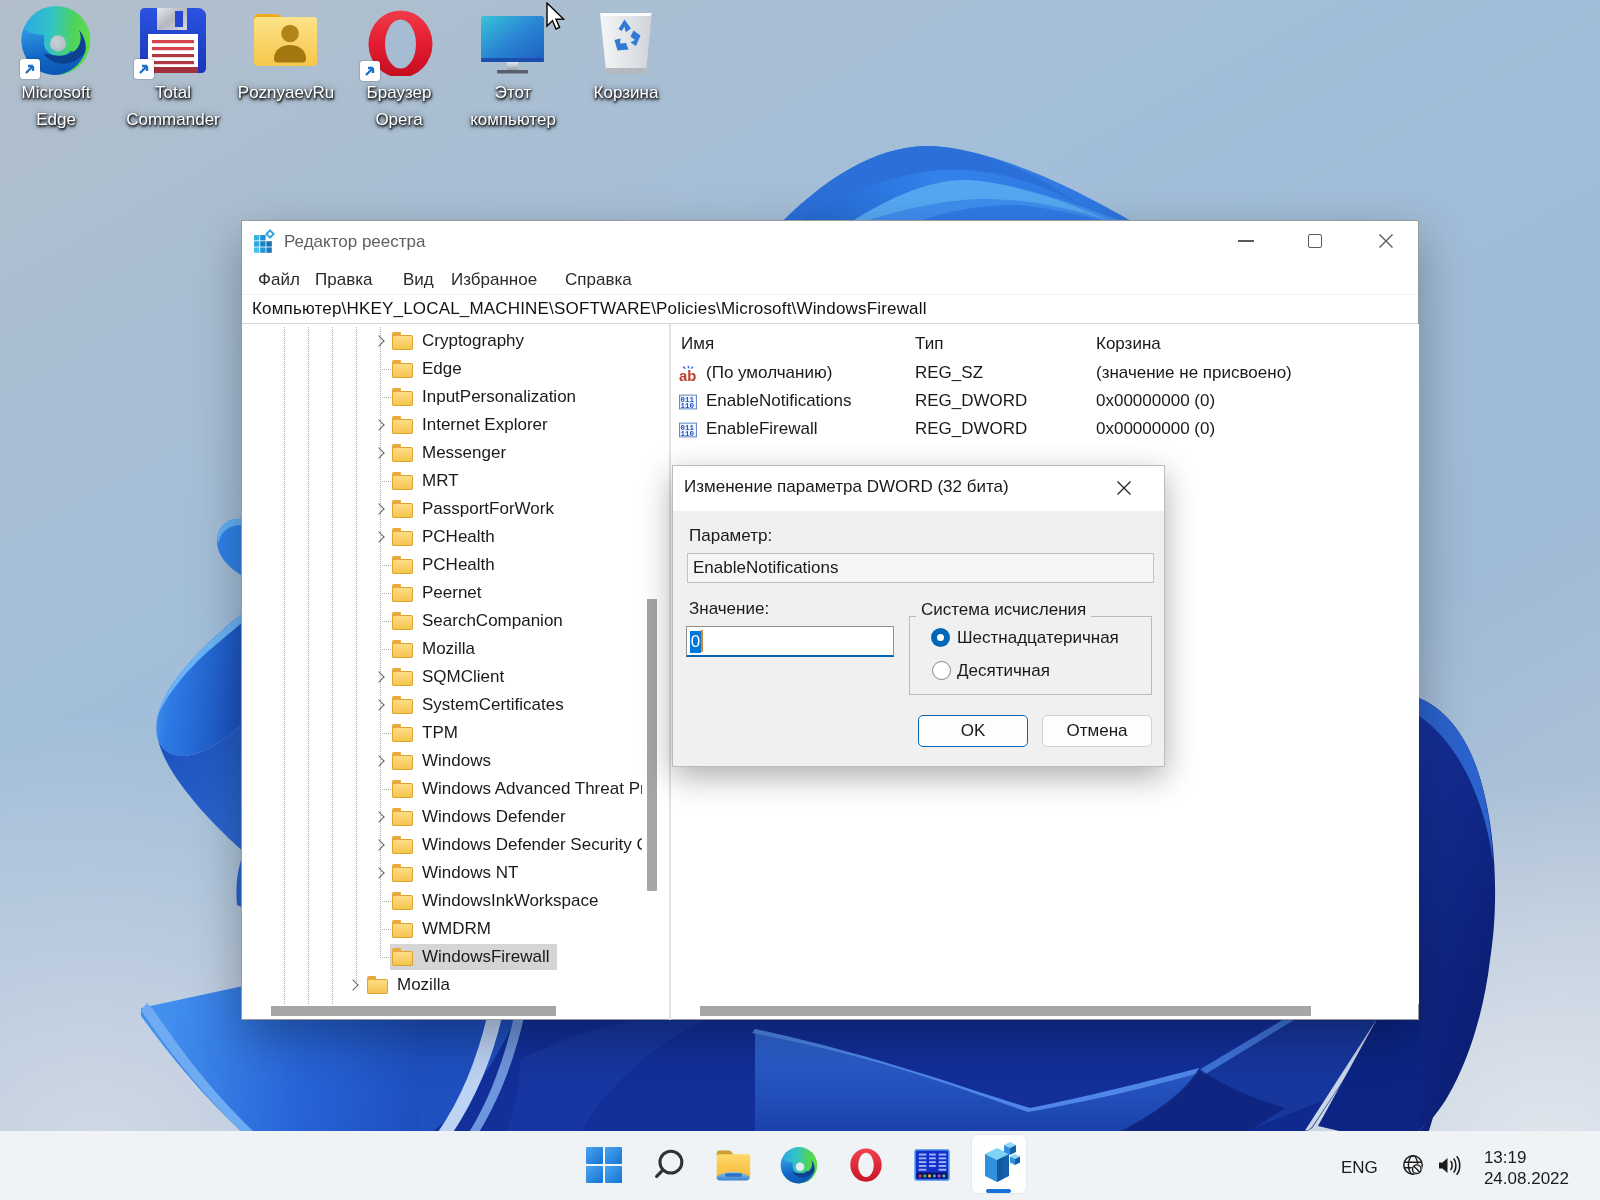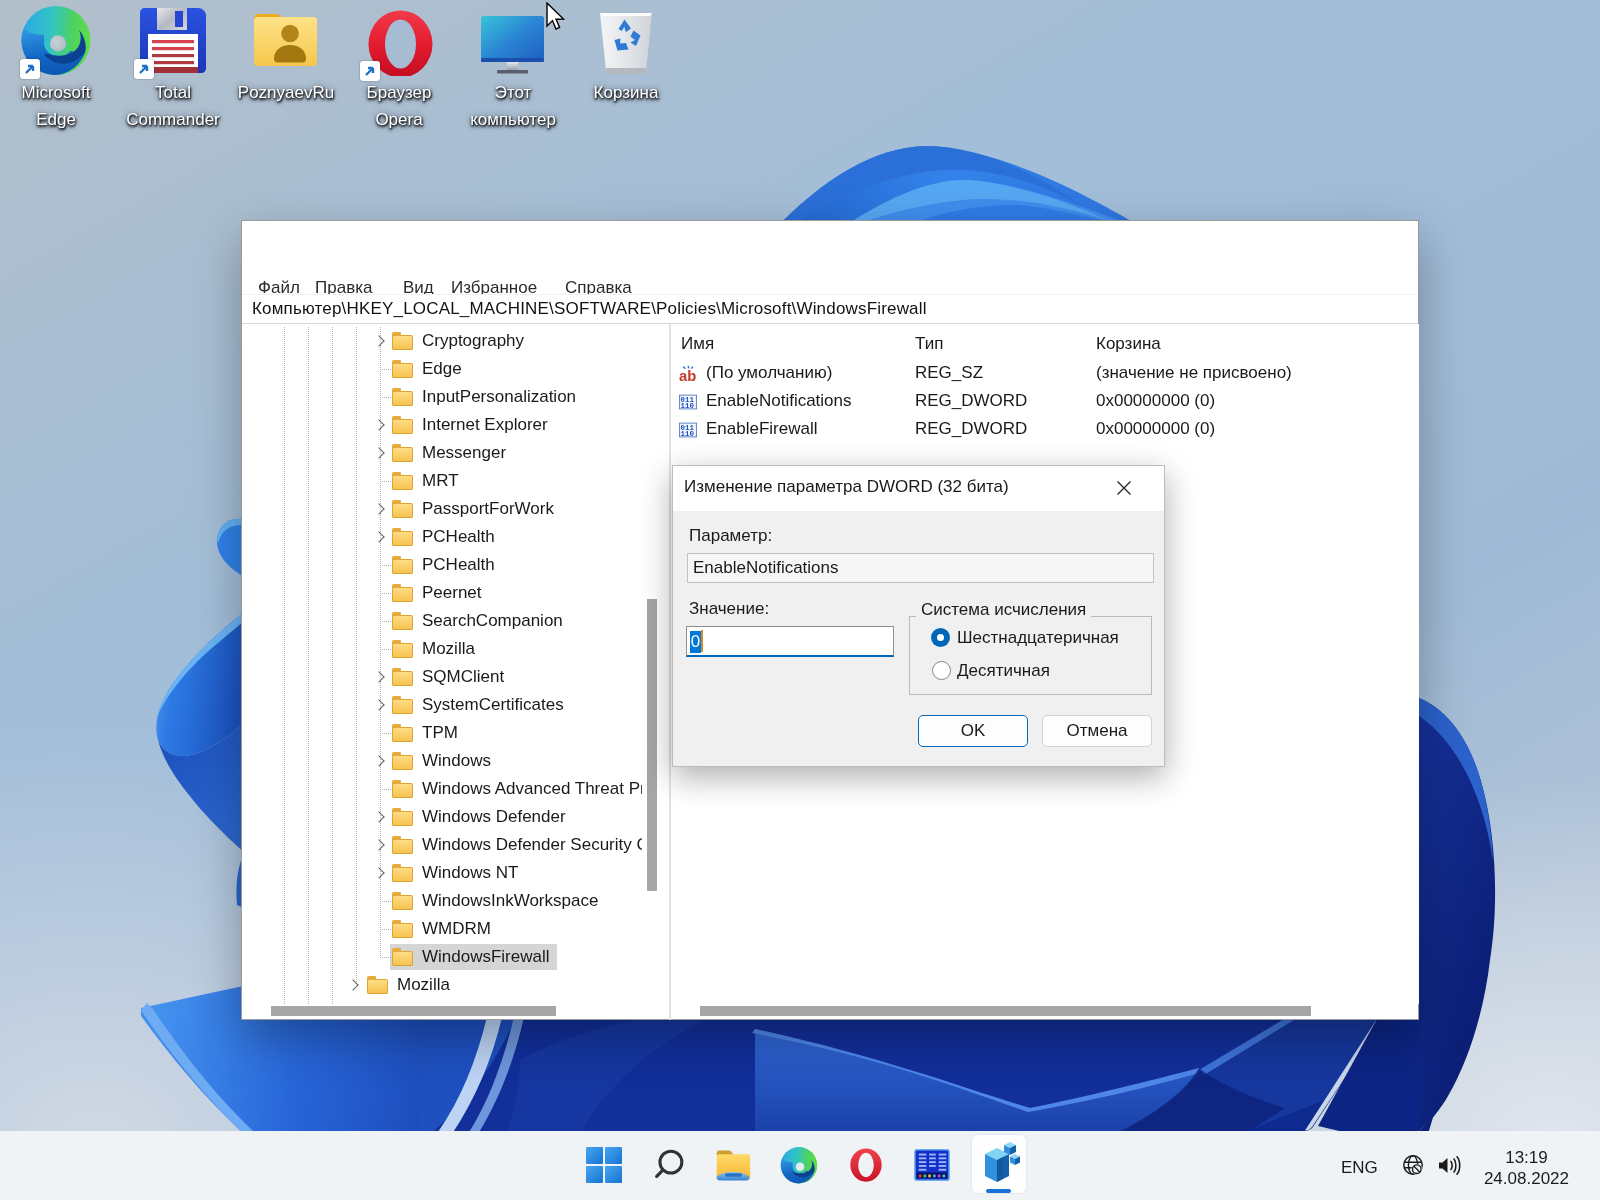--- a/index.html
+++ b/index.html
@@ -11,21 +11,21 @@
   .dicon .ic { position:relative; display:block; margin:0 auto; }
   .sarrow { position:absolute; left:0; bottom:0; width:20px; height:20px; background:#fff; border-radius:3px;
             box-shadow:0 0 2px rgba(0,0,0,.4); }
   
   #win { position:absolute; left:241px; top:220px; width:1178px; height:800px; background:#fff;
          border:1px solid #9a9a9a; box-shadow:0 18px 45px rgba(0,0,0,.30); }
   #titlebar { position:absolute; left:0; top:0; width:100%; height:45px; background:#fff; }
   #titlebar .ttext { position:absolute; left:42px; top:11px; font-size:17px; color:#606060; }
   .capbtn { position:absolute; top:12px; color:#4a4a4a; }
   #menubar { position:absolute; left:0; top:45px; width:100%; height:28px; background:#fff; font-size:17px; color:#2b2b2b; }
-  #menubar span { position:absolute; top:12px;text-align:right; }
+  #menubar span { position:absolute; top:4px;text-align:right; }
   #addrbar { position:absolute; left:0; top:73px; width:100%; height:30px; background:#fff;
              border-top:1px solid #f0f0f0; border-bottom:1px solid #d9d9d9; }
   #addrbar .atext { position:absolute; left:10px; top:4px; font-size:17px; color:#121212; letter-spacing:0.18px; }
   #treepane { position:absolute; left:0; top:103px; width:400px; height:680px; overflow:hidden; background:#fff; }
   .guide { position:absolute; width:1px; background-image:repeating-linear-gradient(to bottom,#b0b0b0 0 1px,transparent 1px 2px); }
   .hconn { position:absolute; height:1px; background-image:repeating-linear-gradient(to right,#b0b0b0 0 1px,transparent 1px 2px); }
   .trow { position:absolute; height:28px; left:0; width:400px; }
   .chev { position:absolute; top:10px; width:8px; height:8px; border-top:1.6px solid #636363; border-right:1.6px solid #636363;
           transform:rotate(45deg); }
   .fold { position:absolute; top:8px; width:21px; height:15px; border-radius:2px;
@@ -302,20 +302,42 @@
         </svg>
       </span>
       <div>Корзина</div>
     </div>
 
     <svg class="abs" style="left:544px;top:2px" width="24" height="30" viewBox="0 0 24 30">
       <path d="M3,1 L3,24 L8.5,18.6 L12,27 L15.6,25.4 L12,17.2 L19.5,17 Z" fill="#fff" stroke="#000" stroke-width="1.4"></path>
     </svg>
   </div>
   <div id="win">
+    <div id="titlebar">
+      <svg style="position:absolute;left:11px;top:8px" width="25" height="25" viewBox="0 0 25 25">
+        <g>
+          <rect x="1" y="6" width="5.4" height="5.4" fill="#36b4e5"></rect>
+          <rect x="7.2" y="6" width="5.4" height="5.4" fill="#1b8fd0"></rect>
+          <rect x="1" y="12.2" width="5.4" height="5.4" fill="#2fa9de"></rect>
+          <rect x="7.2" y="12.2" width="5.4" height="5.4" fill="#1b84c6"></rect>
+          <rect x="13.4" y="12.2" width="5.4" height="5.4" fill="#1b6fb4"></rect>
+          <rect x="1" y="18.4" width="5.4" height="5.4" fill="#45c2ec"></rect>
+          <rect x="7.2" y="18.4" width="5.4" height="5.4" fill="#2196d6"></rect>
+          <rect x="13.4" y="18.4" width="5.4" height="5.4" fill="#1b78bc"></rect>
+          <rect x="13.5" y="1.5" width="7" height="7" fill="#2ba6de" transform="rotate(45 17 5)"></rect>
+          <rect x="15.4" y="3.4" width="3.2" height="3.2" fill="#fff" transform="rotate(45 17 5)"></rect>
+        </g>
+      </svg>
+      <span class="ttext">Редактор реестра</span>
+      <div class="capbtn" style="left:996px;top:19px;width:16px;height:2px;background:#5a5a5a"></div>
+      <div class="capbtn" style="left:1066px;top:13px;width:14px;height:14px;border:1.5px solid #5a5a5a;border-radius:2px"></div>
+      <svg class="capbtn" style="left:1136px;top:12px" width="16" height="16" viewBox="0 0 16 16">
+        <path d="M1.5,1.5 L14.5,14.5 M14.5,1.5 L1.5,14.5" stroke="#5a5a5a" stroke-width="1.4"></path>
+      </svg>
+    </div>
     <div id="menubar">
       <span style="left:16px">Файл</span>
         <span style="left:73px">Правка</span>
         <span style="left:161px">Вид</span>
       <span style="left:209px">Избранное</span>
         <span style="left:323px">Справка</span>
     </div>
     <div id="addrbar">
         <span class="atext">Компьютер\HKEY_LOCAL_MACHINE\SOFTWARE\Policies\Microsoft\WindowsFirewall</span>
       </div>
@@ -619,15 +641,15 @@
       <ellipse cx="11" cy="11" rx="4.6" ry="9.2" fill="none" stroke="#1b1b1b" stroke-width="1.4"></ellipse>
       <path d="M2.2,8.2 L19.8,8.2 M2.2,13.8 L19.6,13.8" stroke="#1b1b1b" stroke-width="1.4"></path>
       <circle cx="14.8" cy="15.2" r="5.4" fill="#f0f3f6"></circle>
       <circle cx="14.8" cy="15.2" r="4.3" fill="none" stroke="#1b1b1b" stroke-width="1.4"></circle>
       <path d="M11.9,12.3 L17.7,18.1" stroke="#1b1b1b" stroke-width="1.4"></path>
     </svg>
     <svg class="tray" style="left:1437px;top:25px" width="25" height="19" viewBox="0 0 25 19">
       <path d="M2,6.5 L5.5,6.5 L10.5,2 L10.5,17 L5.5,12.5 L2,12.5 Z" fill="#1b1b1b"></path>
       <path d="M14,5.5 C15.5,7.5 15.5,11.5 14,13.5 M17,3 C19.5,6 19.5,13 17,16 M20,0.8 C23.6,4.8 23.6,14.2 20,18.2" stroke="#1b1b1b" stroke-width="1.6" fill="none" stroke-linecap="round"></path>
     </svg>
-    <div class="tray" style="right:31px;top:16px;text-align:center;line-height:21px">13:19<br>24.08.2022</div>
+    <div class="tray" style="right:31px;top:16px;text-align:left;line-height:21px">13:19<br>24.08.2022</div>
   </div>
 </div>
 
 </body></html>

